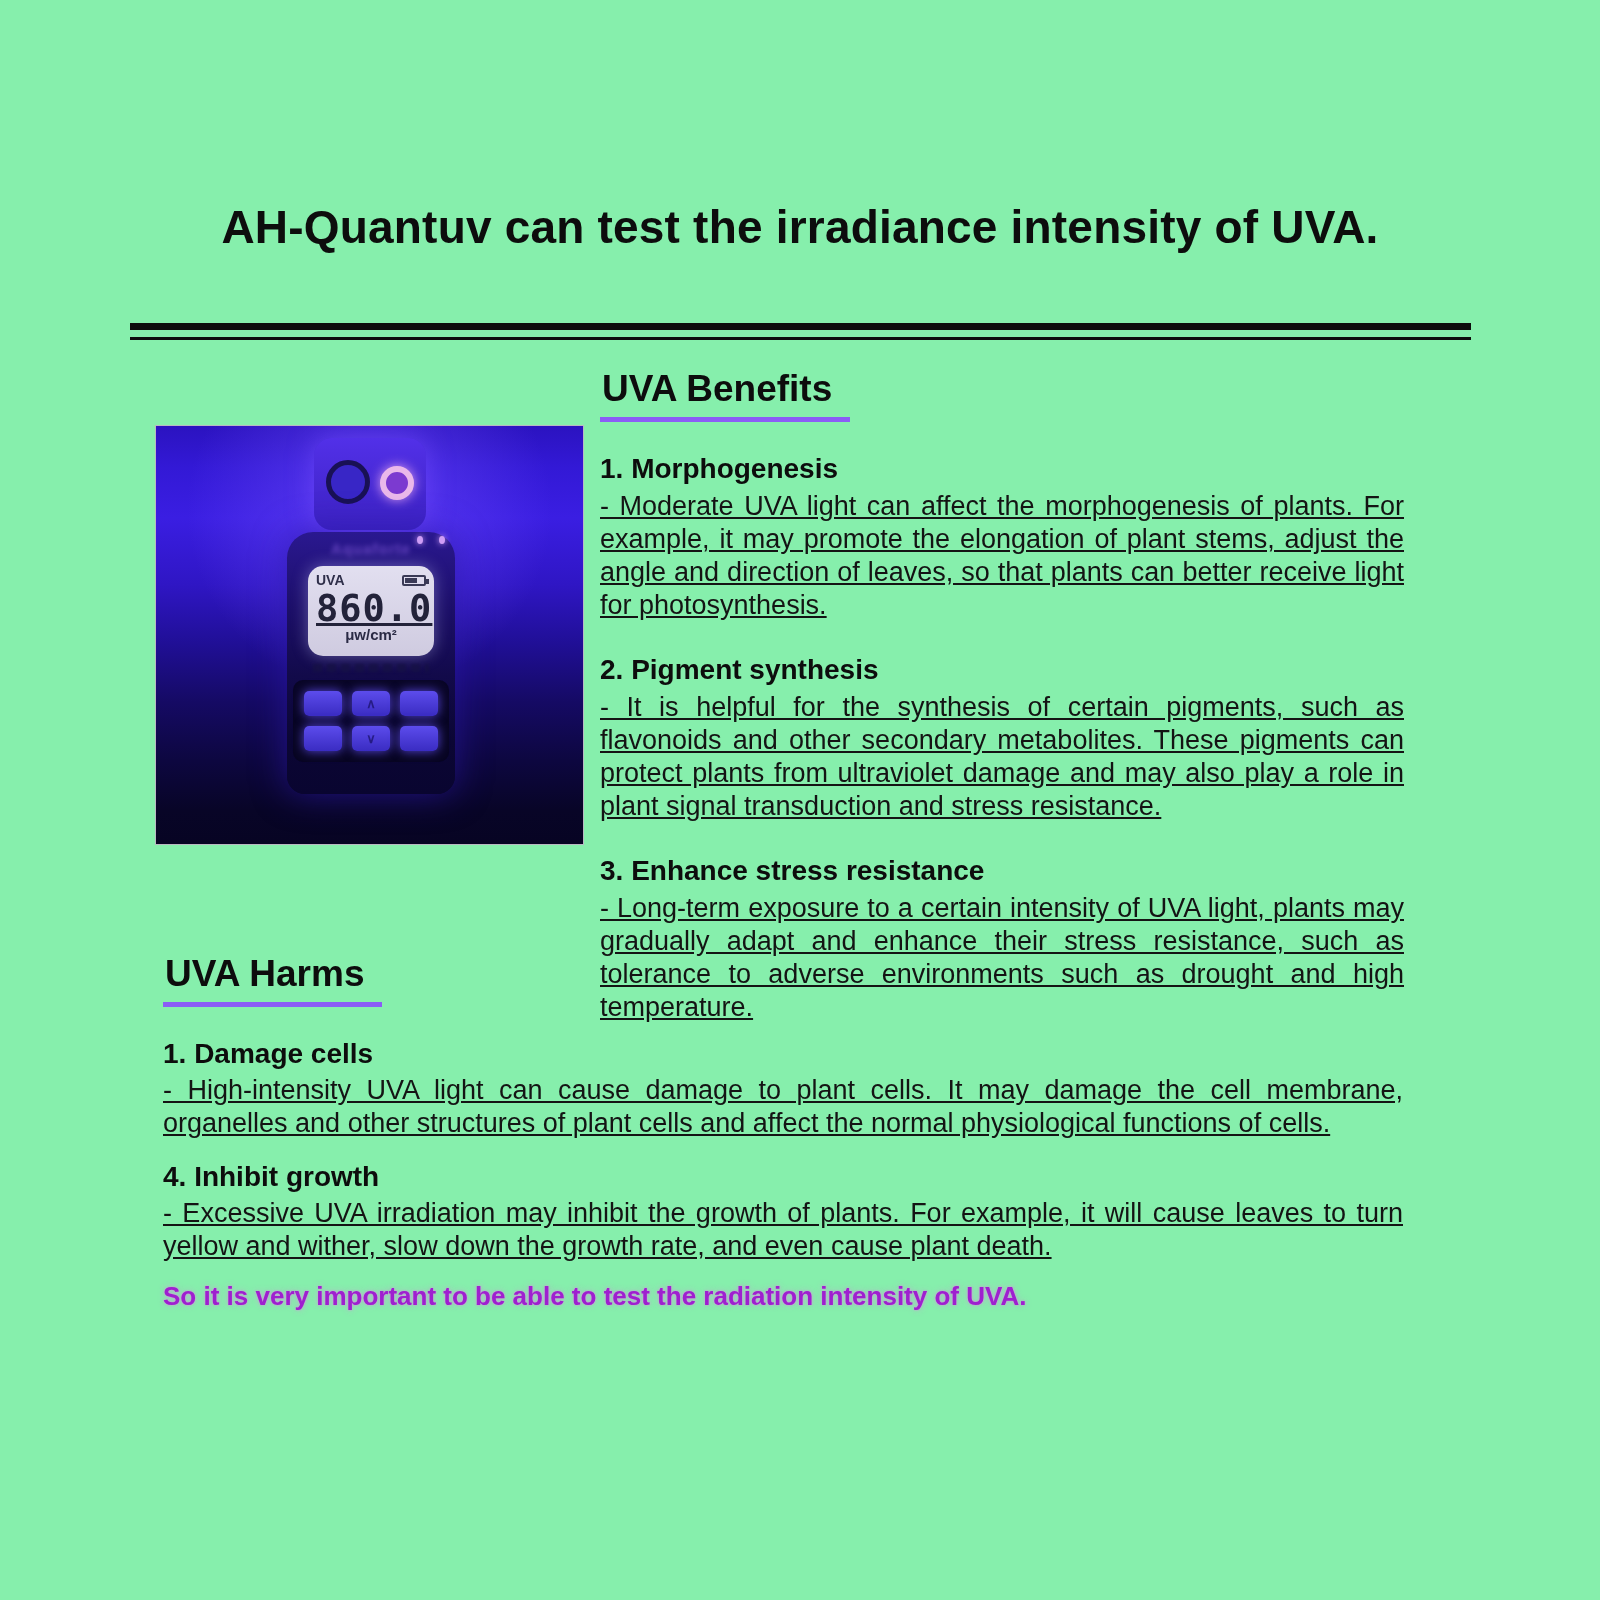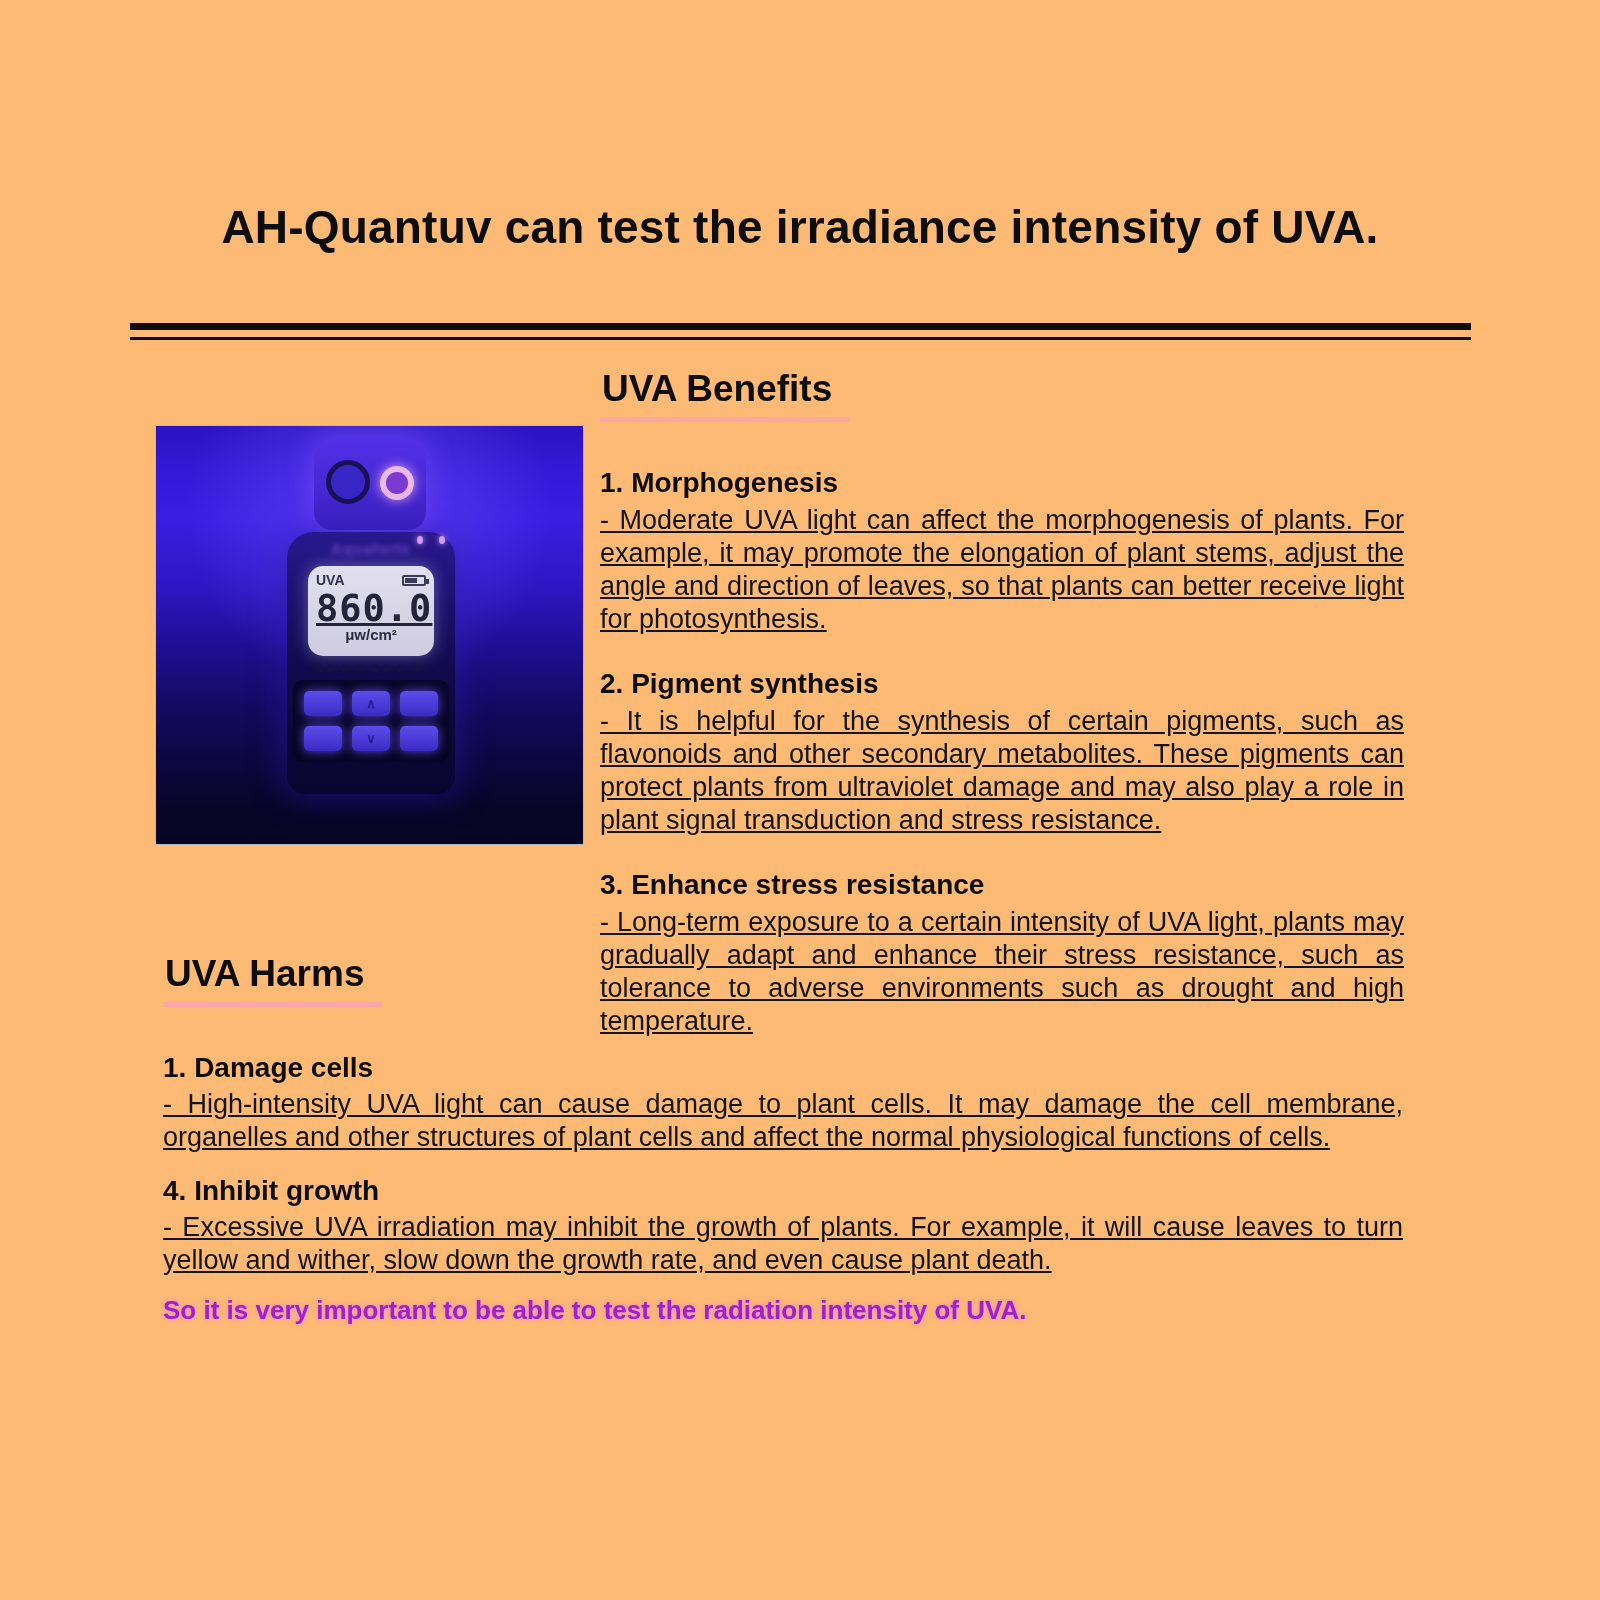--- a/index.html
+++ b/index.html
@@ -1,37 +1,37 @@
 <!DOCTYPE html>
 <html><head>
 <meta charset="utf-8">
 <style>
   * { margin:0; padding:0; box-sizing:border-box; }
   html,body { background:#ffffff; }
   #canvas {
-    position:relative; width:1600px; height:1600px; background:#fdba74;
+    position:relative; width:1600px; height:1600px; background:#86efac;
     font-family:"Liberation Sans", sans-serif; color:#101010; overflow:hidden;
   }
 
   
   .page-title {
     position:absolute; top:200px; left:0; width:1600px;
     text-align:center; font-size:46px; font-weight:700; color:#0d0d0d;
     letter-spacing:0.2px;
   }
   .rule { position:absolute; left:130px; width:1341px; background:#0d0d0d; }
   .rule-thick { top:323px; height:7px; }
   .rule-thin  { top:337px; height:3px; }
 
   
   .section h2 {
     display:inline-block; font-size:37px; font-weight:700; color:#0d0d0d;
-    line-height:42px; padding:0 18px 7px 2px; border-bottom:5px solid #fca5a5;
+    line-height:42px; padding:0 18px 7px 2px; border-bottom:5px solid #8b5cf6;
   }
-  .items { margin-top:44px; }
+  .items { margin-top:30px; }
   .item h3 { font-size:28px; font-weight:700; line-height:33px; color:#0d0d0d; }
   .item p  { font-size:27px; line-height:33px; text-align:justify; color:#141414;text-decoration:underline; }
 
   .benefits { position:absolute; left:600px; top:368px; width:804px; }
   .benefits .item h3 { margin-bottom:5px; }
   .benefits .item + .item { margin-top:31px; }
 
   .harms { position:absolute; left:163px; top:953px; width:1240px; }
   .harms .item h3 { margin-bottom:4px; }
   .harms .item + .item { margin-top:20px; }

